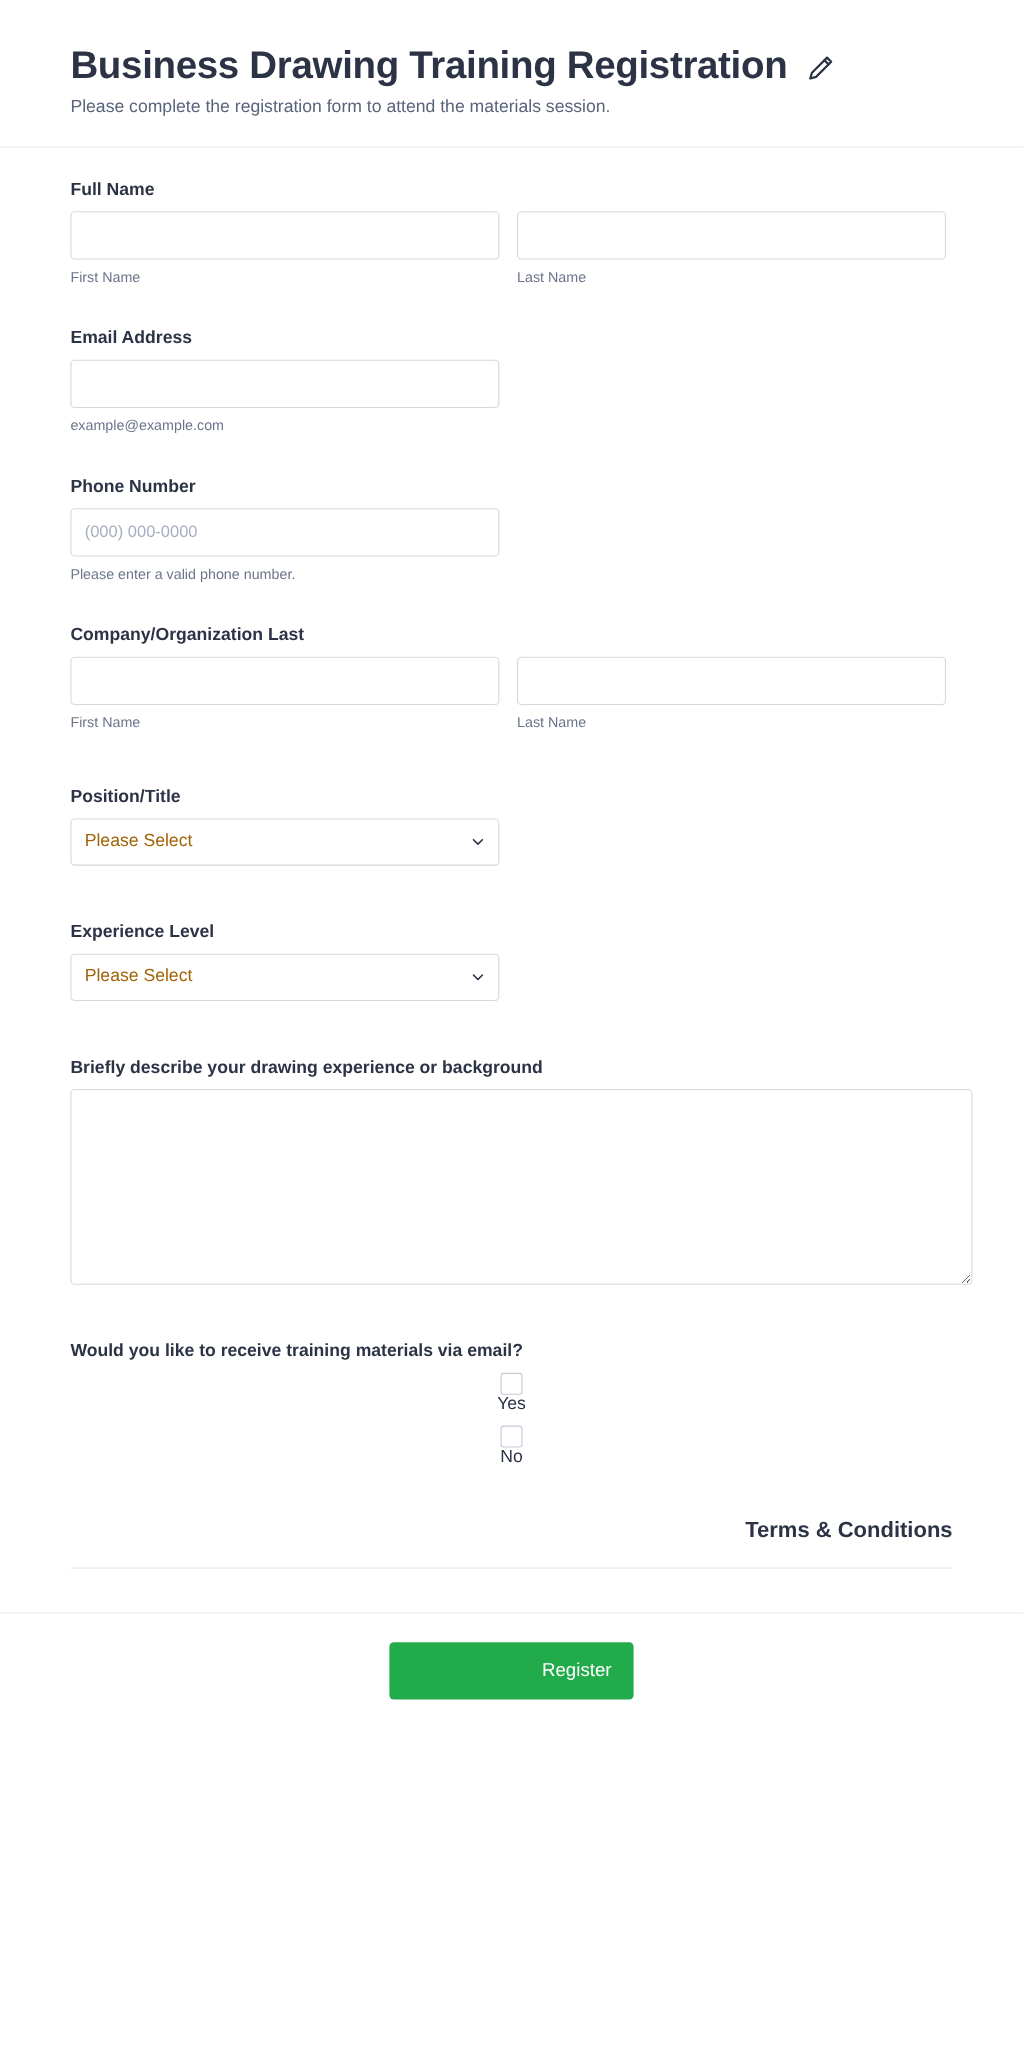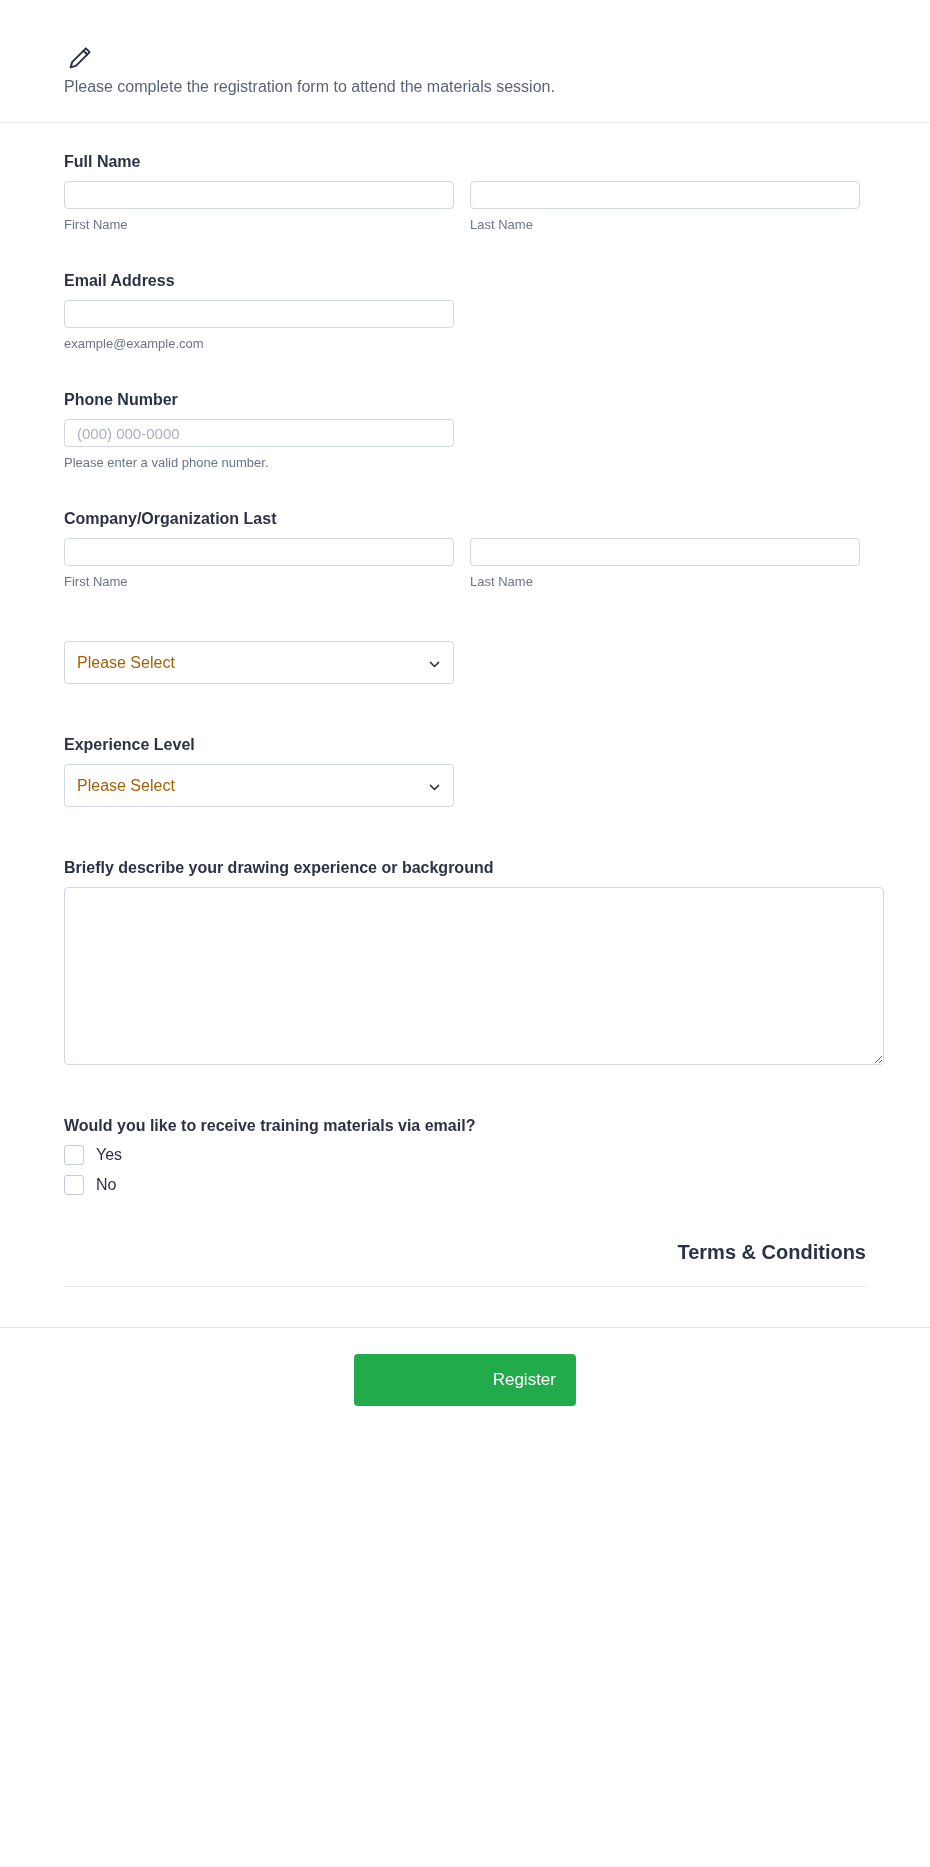--- a/index.html
+++ b/index.html
@@ -76,21 +76,21 @@
     display: flex;
     gap: 16px;
   }
   .col {
     width: 390px;
     flex: 0 0 390px;
   }
 
   .txt-input {
     width: 390px;
-    height: 28px;
+    height: 44px;
     border: 1px solid #d3d7e0;
     border-radius: 4px;
     background: #fff;
     padding: 0 12px;
     font-size: 15px;
     font-family: "Liberation Sans", sans-serif;
     color: #ef4444;
     outline: none;
     display: block;
   }
@@ -143,22 +143,22 @@
     font-family: "Liberation Sans", sans-serif;
     color: #2c3345;
     outline: none;
     resize: vertical;
     display: block;
   }
 
   .check-row {
     display: flex;
     align-items: center;
-    gap: 12px;
     margin-bottom: 10px;
+    flex-direction: column;
   }
   .checkbox {
     width: 20px;
     height: 20px;
     border: 1px solid #c4cad6;
     border-radius: 3px;
     background: #fff;
     flex: 0 0 auto;
   }
   .check-label {
@@ -205,20 +205,21 @@
   .spacer-28 { height: 28px; }
   .spacer-16 { height: 16px; }
 </style>
 </head>
 <body>
 
 <div class="form-shell">
 
   <div class="form-header">
     <h1 class="form-title">
+      <span>Business Drawing Training Registration</span>
       <span class="pen-icon">
         <svg viewBox="0 0 24 24" width="30" height="30" fill="none" stroke="#2c3345" stroke-width="1.6" stroke-linecap="round" stroke-linejoin="round">
           <path d="M17.5 3.5l3 3-11 11-4.2 1.2 1.2-4.2z"></path>
           <path d="M15.6 5.4l3 3"></path>
         </svg>
       </span>
     </h1>
     <p class="form-subtitle">Please complete the registration form to attend the materials session.</p>
   </div>
 
@@ -270,20 +271,21 @@
         <div class="col">
           <input class="txt-input" type="text" value="" style="">
           <span class="sub-label">Last Name</span>
         </div>
       </div>
     </div>
 
     <div class="spacer-28"></div>
 
     <div class="field-block">
+      <label class="field-label normal">Position/Title</label>
       <div class="select-wrap">
         <div class="select-input">Please Select</div>
         <span class="chevron">
           <svg viewBox="0 0 16 16" width="13" height="13" fill="none" stroke="#2c3345" stroke-width="1.8" stroke-linecap="round" stroke-linejoin="round">
             <path d="M3 6l5 5 5-5"></path>
           </svg>
         </span>
       </div>
     </div>
 

